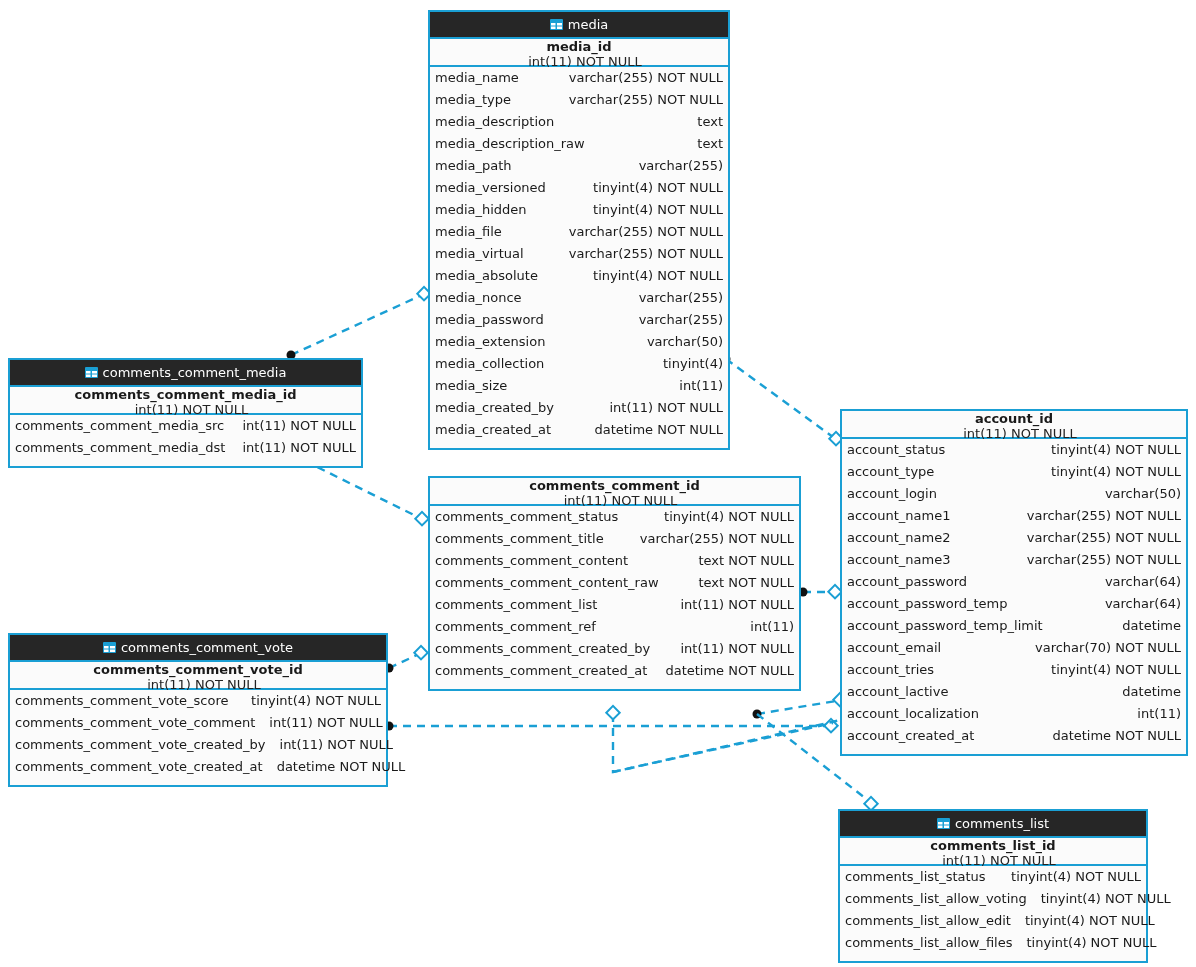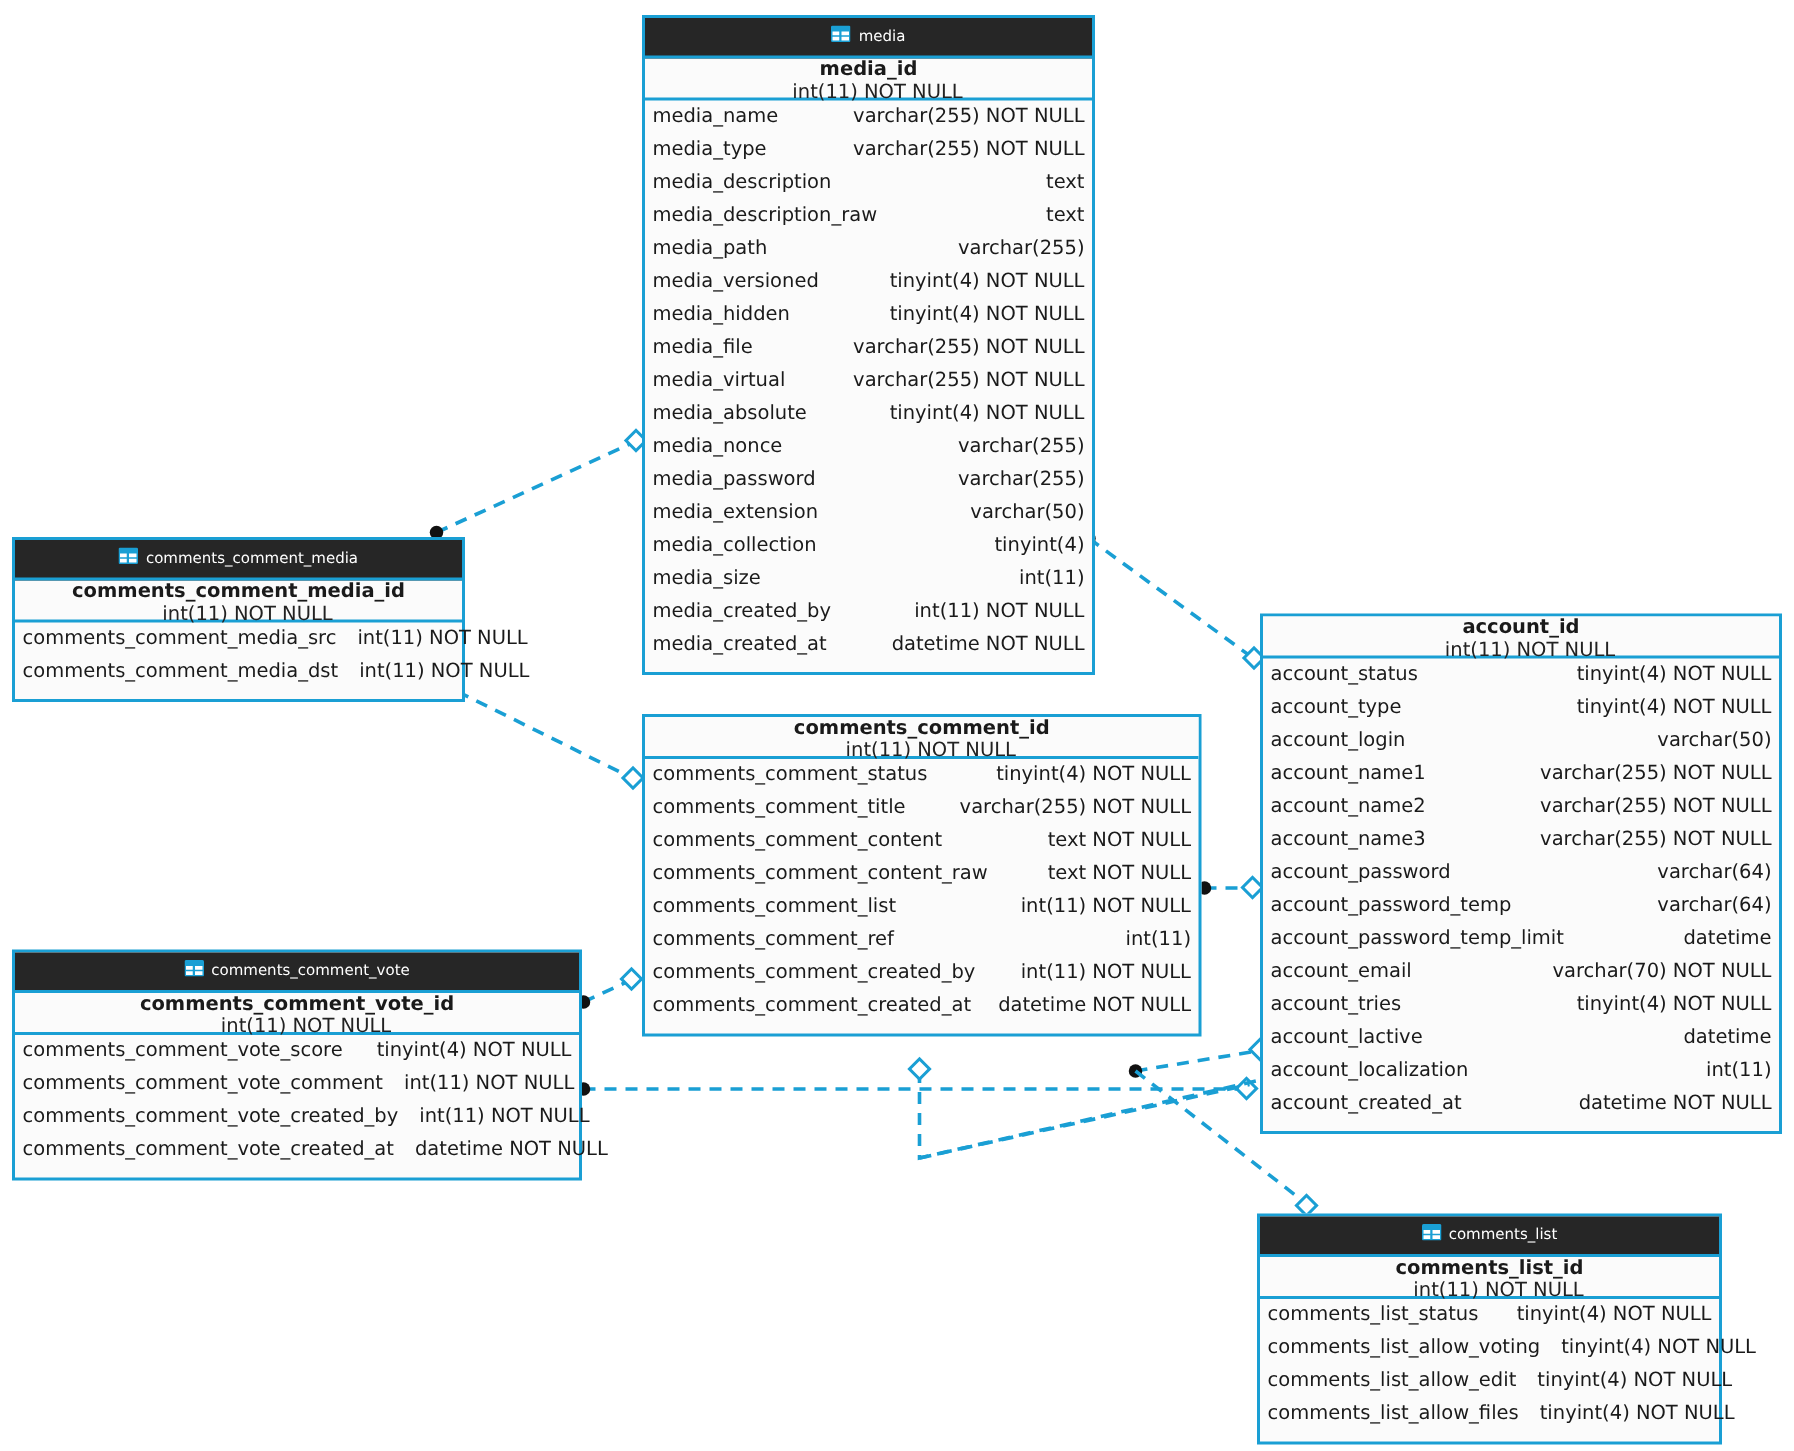--- a/index.html
+++ b/index.html
@@ -35,21 +35,21 @@
     border: 2px solid #1a9fd4;
     box-sizing: border-box;
     box-shadow: 0 0 0 0 rgba(0,0,0,0);
   }
   .entity-header {
     background: #262626;
     color: #ffffff;
     height: 25px;
     line-height: 25px;
     text-align: center;
-    font-size: 10px;
+    font-size: 13px;
     white-space: nowrap;
     position: relative;
     border-bottom: 2px solid #1a9fd4;
   }
   .table-icon {
     display: inline-block;
     width: 13px;
     height: 11px;
     vertical-align: -1px;
     margin-right: 5px;
@@ -80,21 +80,21 @@
     align-items: flex-start;
     height: 22px;
     padding: 0 5px;
     white-space: nowrap;
   }
   .col-name { text-align: left; }
   .col-type { text-align: right; padding-left: 14px; }
 
   
   #ent-media              { left: 428px;  top: 10px;  width: 302px; }
-  #ent-comments_comment_media { left: 8px; top: 358px; width: 302px; }
+  #ent-comments_comment_media { left: 8px; top: 358px; width: 355px; }
   #ent-comments_comment   { left: 428px;  top: 476px; width: 373px; }
   #ent-account            { left: 840px;  top: 409px; width: 348px; }
   #ent-comments_comment_vote { left: 8px; top: 633px; width: 380px; }
   #ent-comments_list      { left: 838px;  top: 809px; width: 310px; }
 </style>
 </head>
 <body>
 
 <div id="canvas">
 

